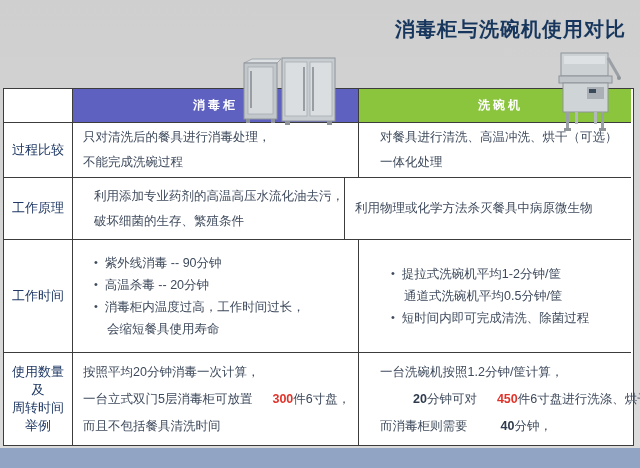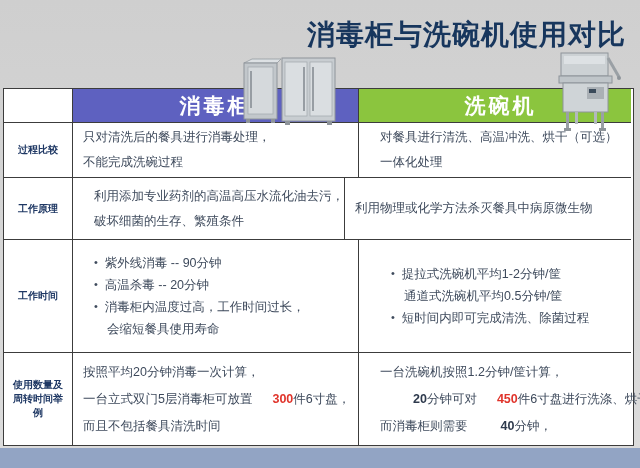--- a/index.html
+++ b/index.html
@@ -3,45 +3,45 @@
 <meta charset="utf-8">
 <style>
   html,body { margin:0; padding:0; }
   .stage {
     position:relative; width:640px; height:468px; overflow:hidden;
     background:linear-gradient(180deg,#cfcfcf 0%,#d6d6d6 55%,#dcdcdc 100%);
     font-family:"Liberation Sans","DejaVu Sans",sans-serif;
   }
   .title {
     position:absolute; top:16px; right:14px;
-    font-size:28px; font-weight:bold; color:#17365d; letter-spacing:1px;
+    font-size:20px; font-weight:bold; color:#17365d; letter-spacing:1px;
   }
   
   .tbl {
     position:absolute; left:3px; top:88px; width:629px;
     background:#ffffff; border:1px solid #3c3c3c;
   }
   .thead { display:flex; height:34px; }
   .trow  { display:flex; }
   .r0 { height:55px; } .r1 { height:62px; } .r2 { height:113px; } .r3 { height:92px; }
   .cell { box-sizing:border-box; border-right:1px solid #3c3c3c; border-bottom:1px solid #3c3c3c; }
   .cell:last-child { border-right:none; }
   .trow:last-child .cell { border-bottom:none; }
   .lblcol  { width:69px;  flex:0 0 69px;  }
   .cabcol  { width:286px; flex:0 0 286px; }
   .dishcol { width:272px; flex:0 0 272px;padding-left:11px; }
   .hdr {
     display:flex; align-items:center; justify-content:center;
-    color:#ffffff; font-weight:bold; font-size:21px; letter-spacing:3px;
+    color:#ffffff; font-weight:bold; font-size:12px; letter-spacing:3px;
   }
   .hdr.blue  { background:#5e61c0; }
   .hdr.green { background:#8bc53e; }
   .lbl {
     display:flex; align-items:center; justify-content:center; text-align:center;
-    font-weight:bold; font-size:10px; color:#1f3864;
+    font-weight:normal; font-size:13px; color:#1f3864;
     white-space:pre-line; line-height:1.4; padding:0 8px;
   }
   .body {
     display:flex; flex-direction:column; justify-content:center;
     font-size:12.5px; color:#3e4a5c;
   }
   .line { padding-left:10px; line-height:25px; white-space:nowrap; }
   .r2 .line { line-height:22px; }
   .r3 .line { line-height:27px; }
   .line.bl { padding-left:21px; }

